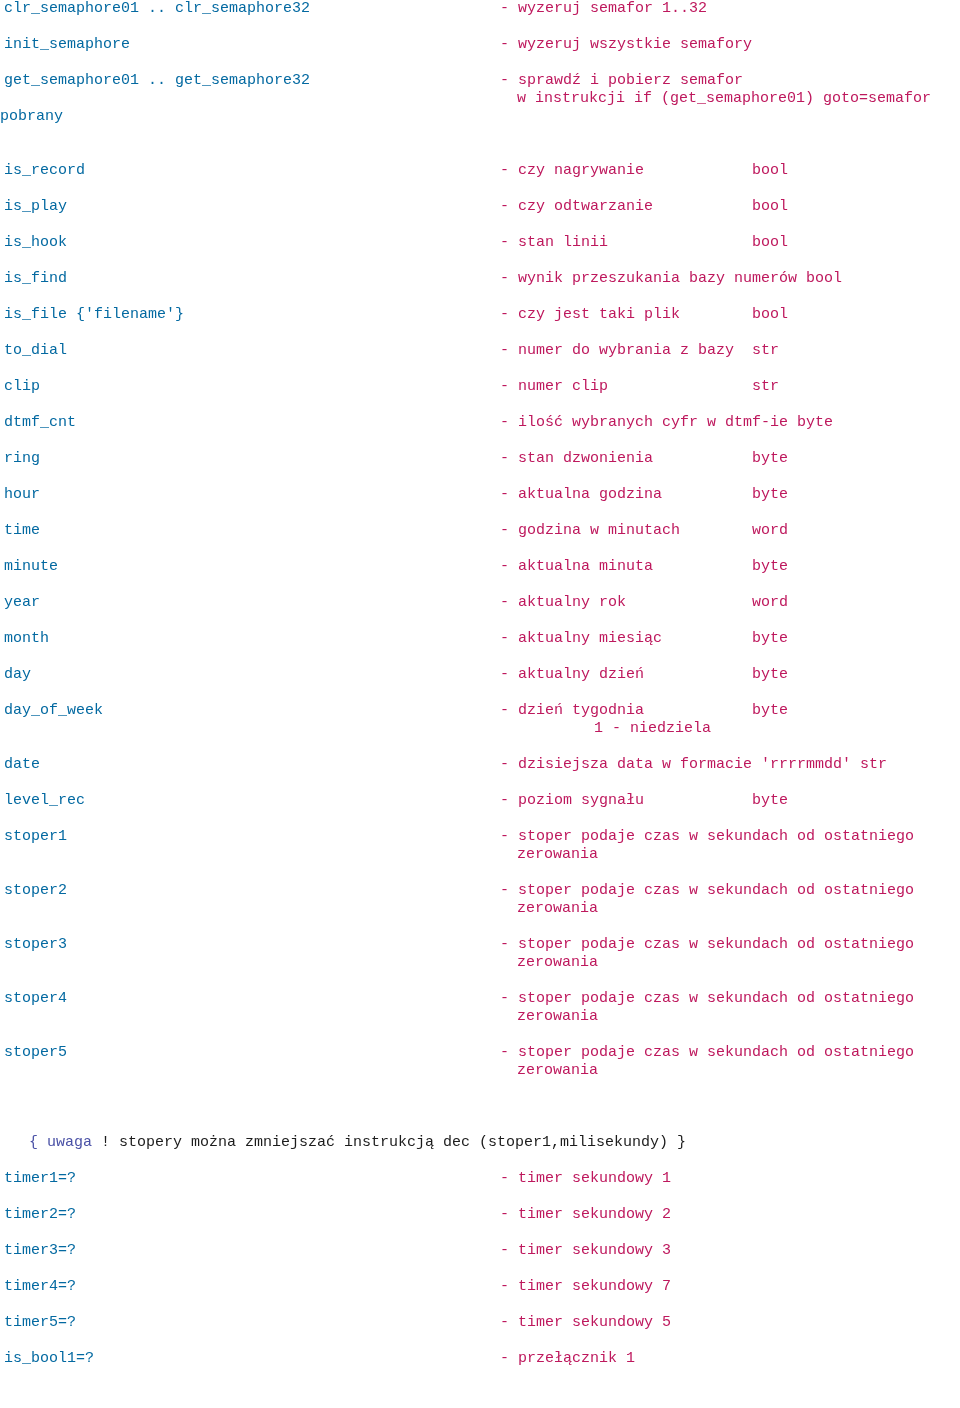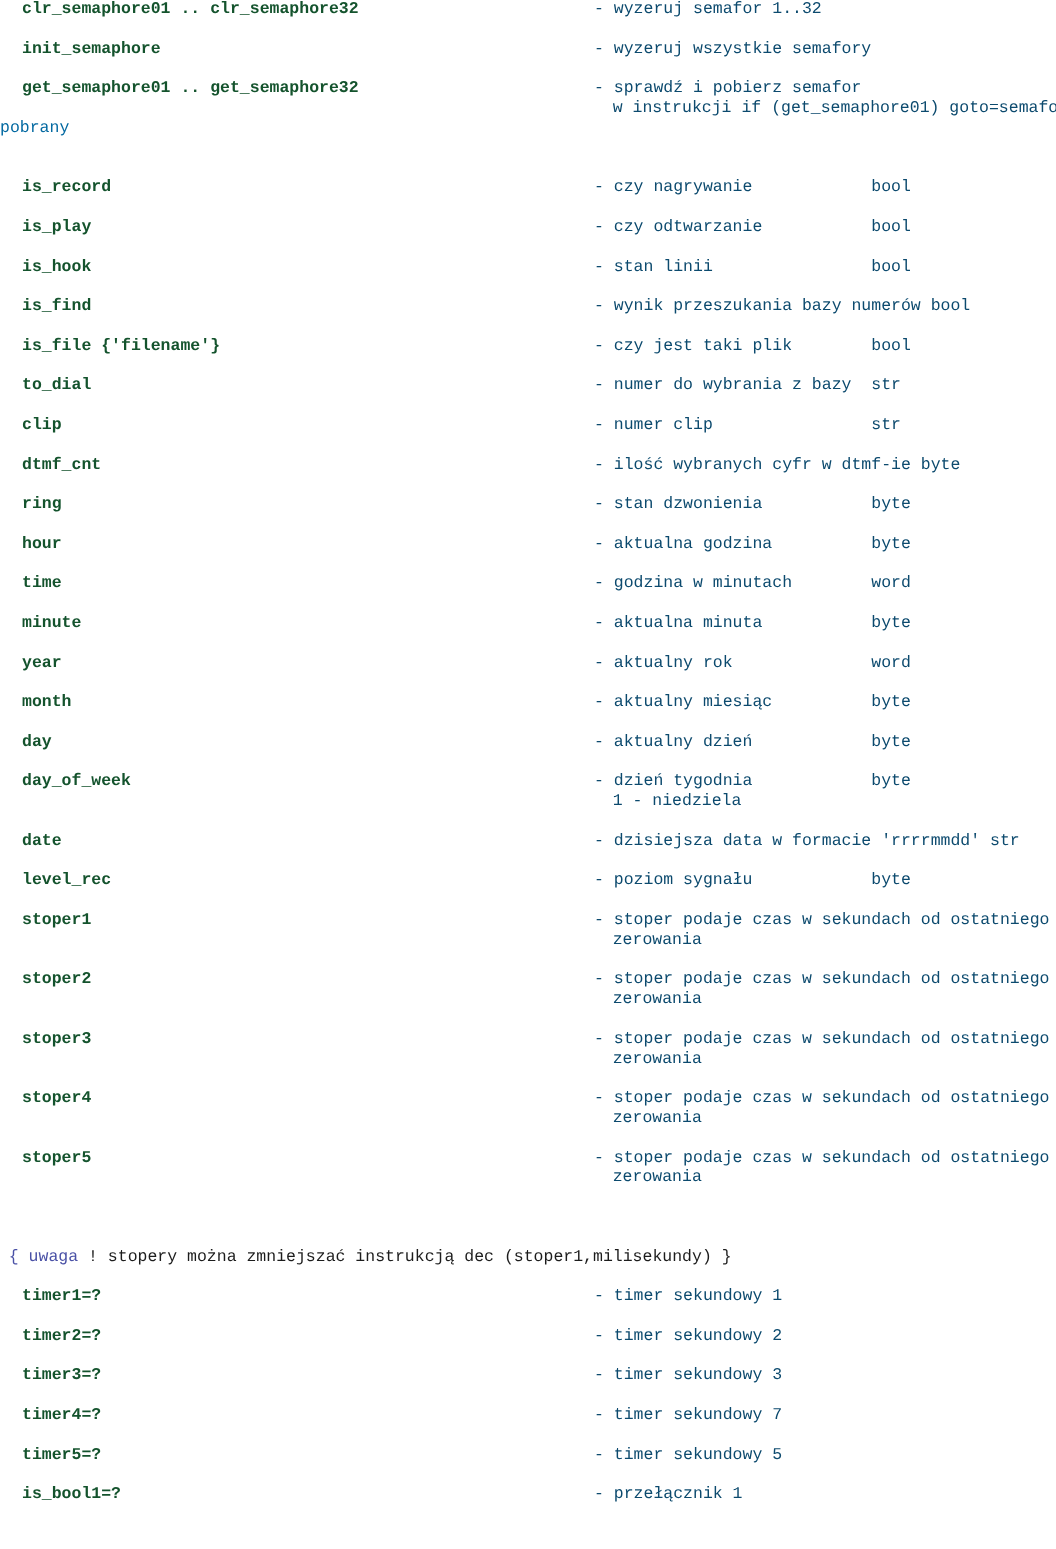--- a/index.html
+++ b/index.html
@@ -23,33 +23,31 @@
   }
   .row {
     position: relative;
     display: block;
     min-height: 36px;
     line-height: 18px;
     white-space: nowrap;
   }
   .name {
     position: absolute;
-    left: 20px;
+    left: 4px;
     top: 0;
-    color: #14532d;
-    white-space: pre;
-    font-weight: bold;
+    color: #0369a1;
+    white-space: pre;
   }
   .desc-block {
     position: absolute;
     left: 500px;
     top: 0;
     white-space: pre;
-    color: #0c4a6e;
-    margin-left: 40px;
+    color: #be185d;
   }
   .desc-line {
     display: block;
     white-space: pre;
   }
   .wrapline {
     padding-left: 17px;
   }
   .overflow-left {
     position: absolute;
@@ -58,20 +56,21 @@
     color: #0369a1;
     white-space: pre;
   }
   .note {
     position: relative;
     display: block;
     line-height: 18px;
     white-space: pre;
     padding-left: 8px;
     color: #1c1c1c;
+    margin-left: 21px;
   }
   .note .note-open {
     color: #4a51a6;
   }
   .spacer-sm { display: block; height: 18px; }
   .spacer-lg { display: block; height: 36px; }
 </style>
 </head>
 <body>
 
@@ -149,21 +148,21 @@
         <span class="desc-block"><span class="desc-line">- aktualny rok              word</span></span>
       </div>
       <div class="row">
         <span class="name">month</span>
         <span class="desc-block"><span class="desc-line">- aktualny miesiąc          byte</span></span>
       </div>
       <div class="row">
         <span class="name">day</span>
         <span class="desc-block"><span class="desc-line">- aktualny dzień            byte</span></span>
       </div>
-      <div class="row" style="min-height: 54px;">
+      <div class="row" style="min-height: 54px; text-align: center;">
         <span class="name">day_of_week</span>
         <span class="desc-block"><span class="desc-line">- dzień tygodnia            byte</span><span class="desc-line wrapline">1 - niedziela</span></span>
       </div>
       <div class="row">
         <span class="name">date</span>
         <span class="desc-block"><span class="desc-line">- dzisiejsza data w formacie 'rrrrmmdd' str</span></span>
       </div>
       <div class="row">
         <span class="name">level_rec</span>
         <span class="desc-block"><span class="desc-line">- poziom sygnału            byte</span></span>

